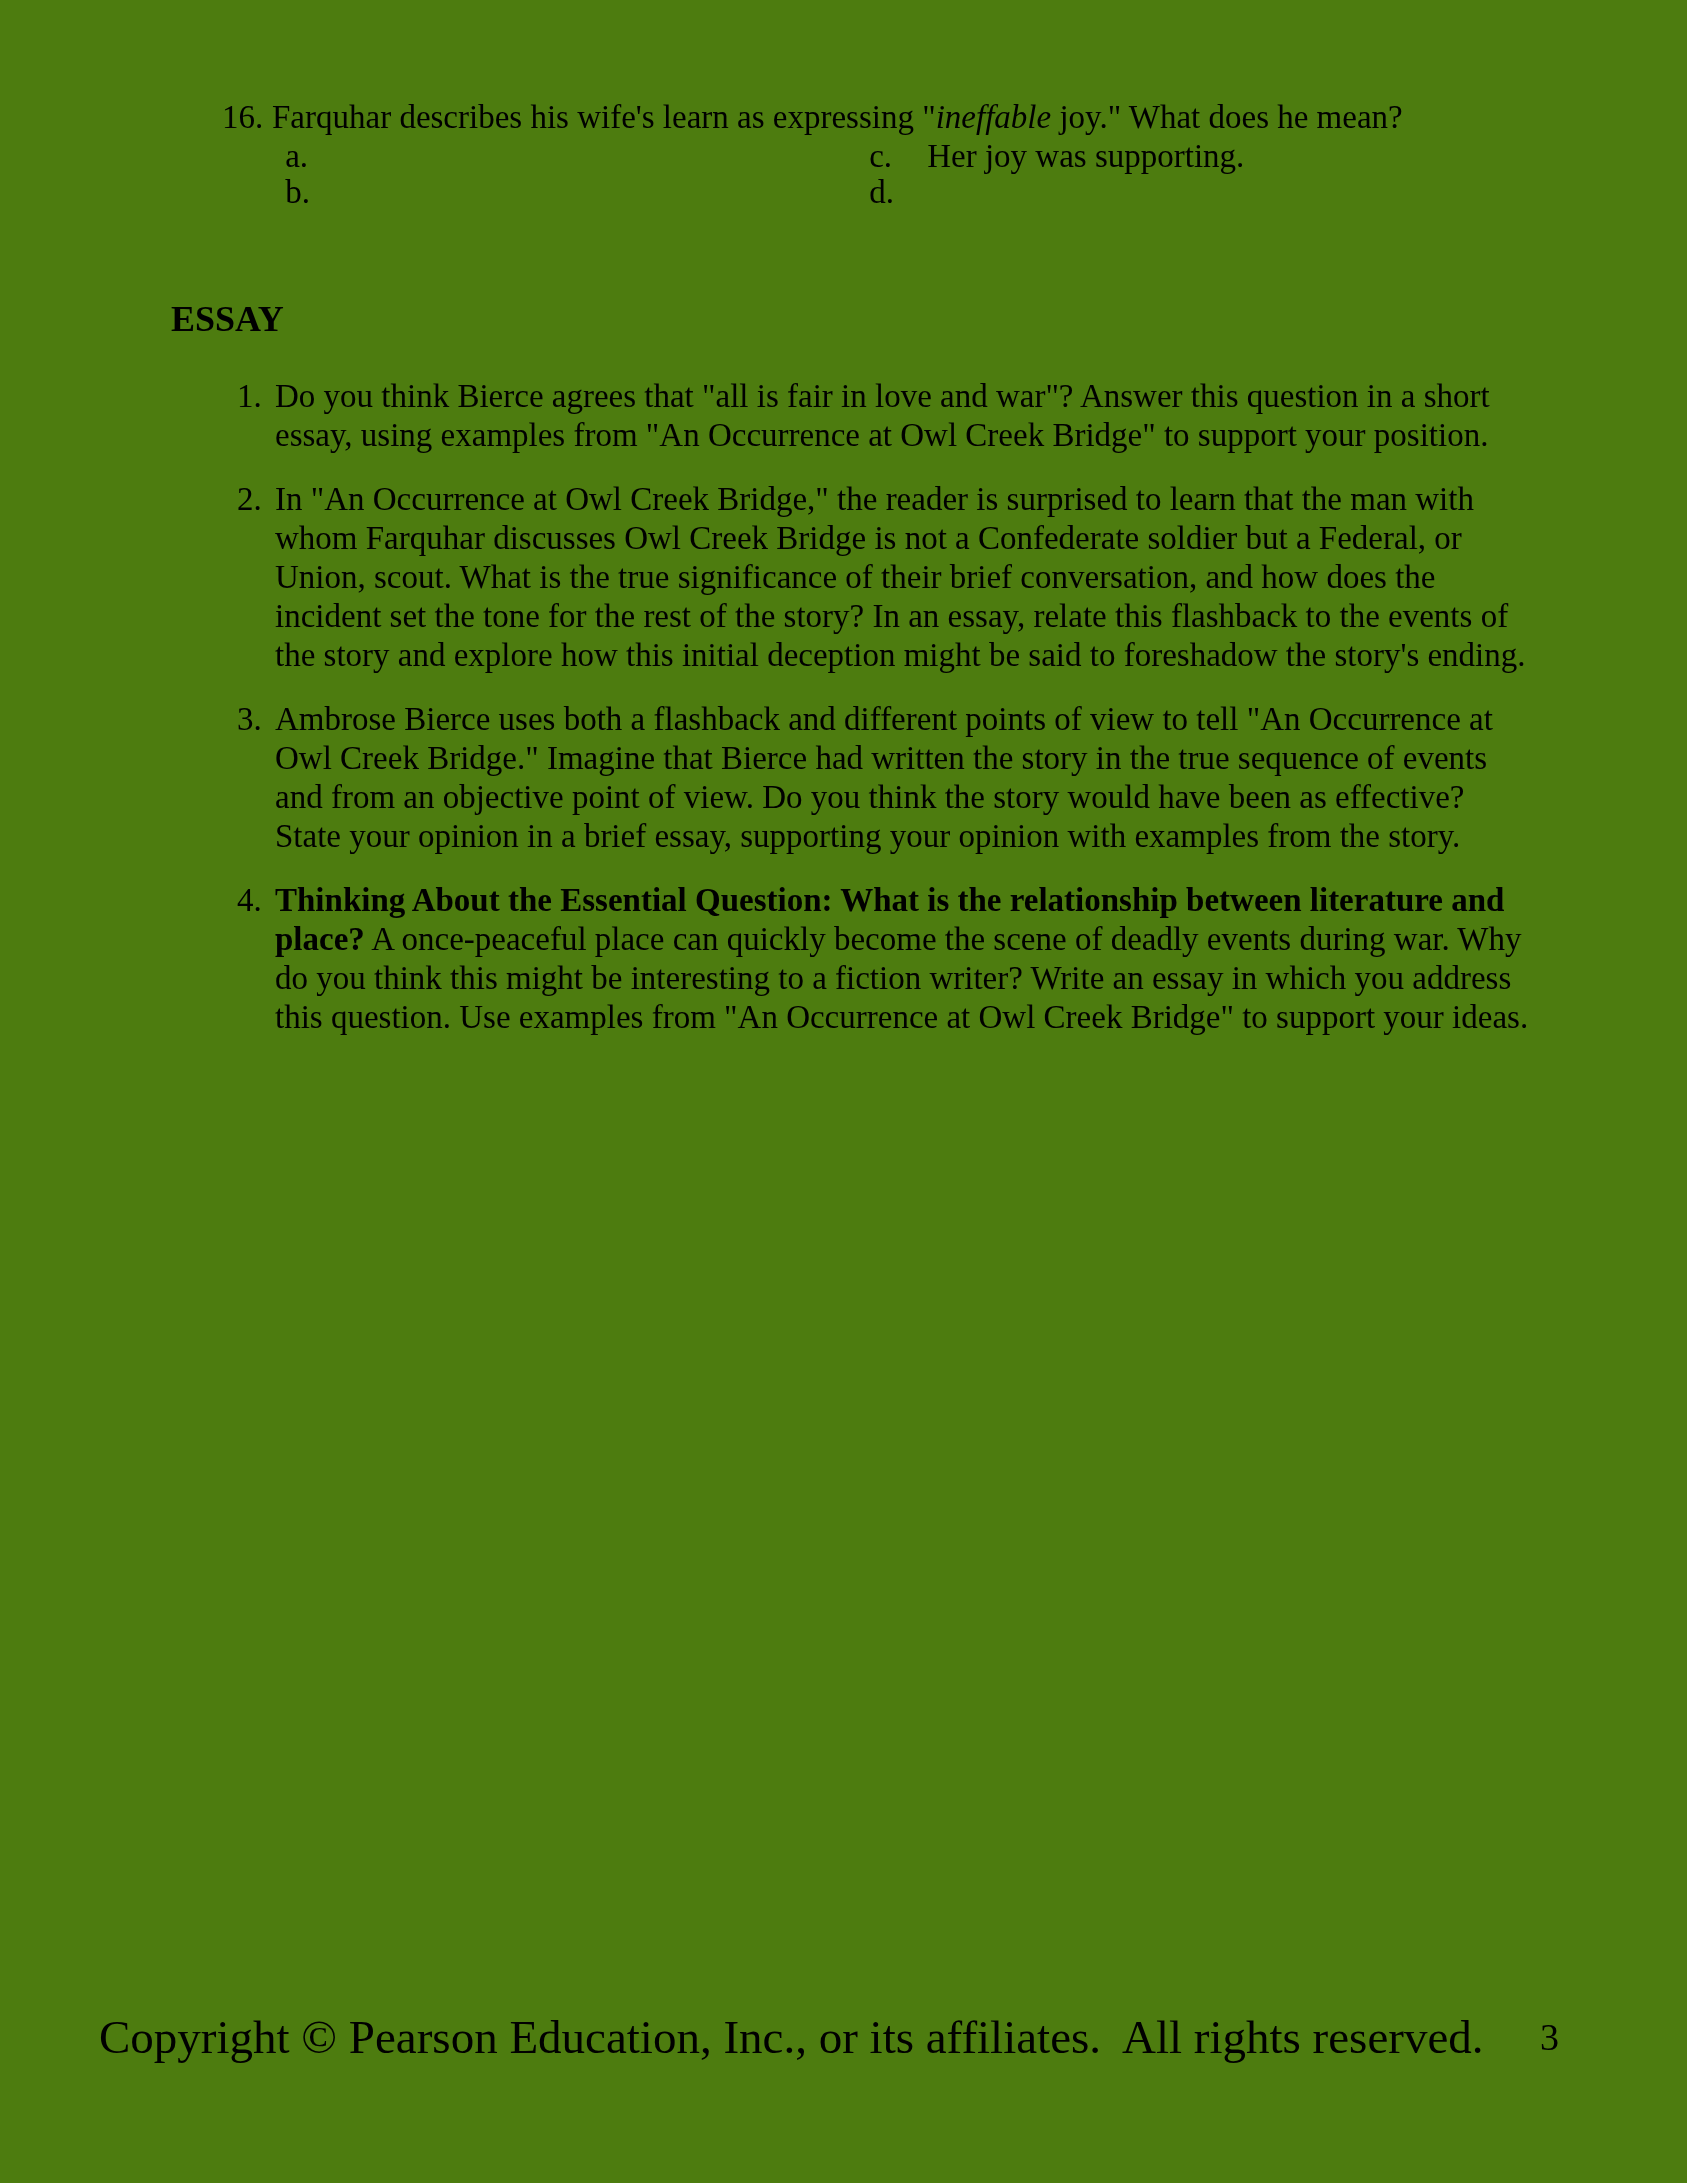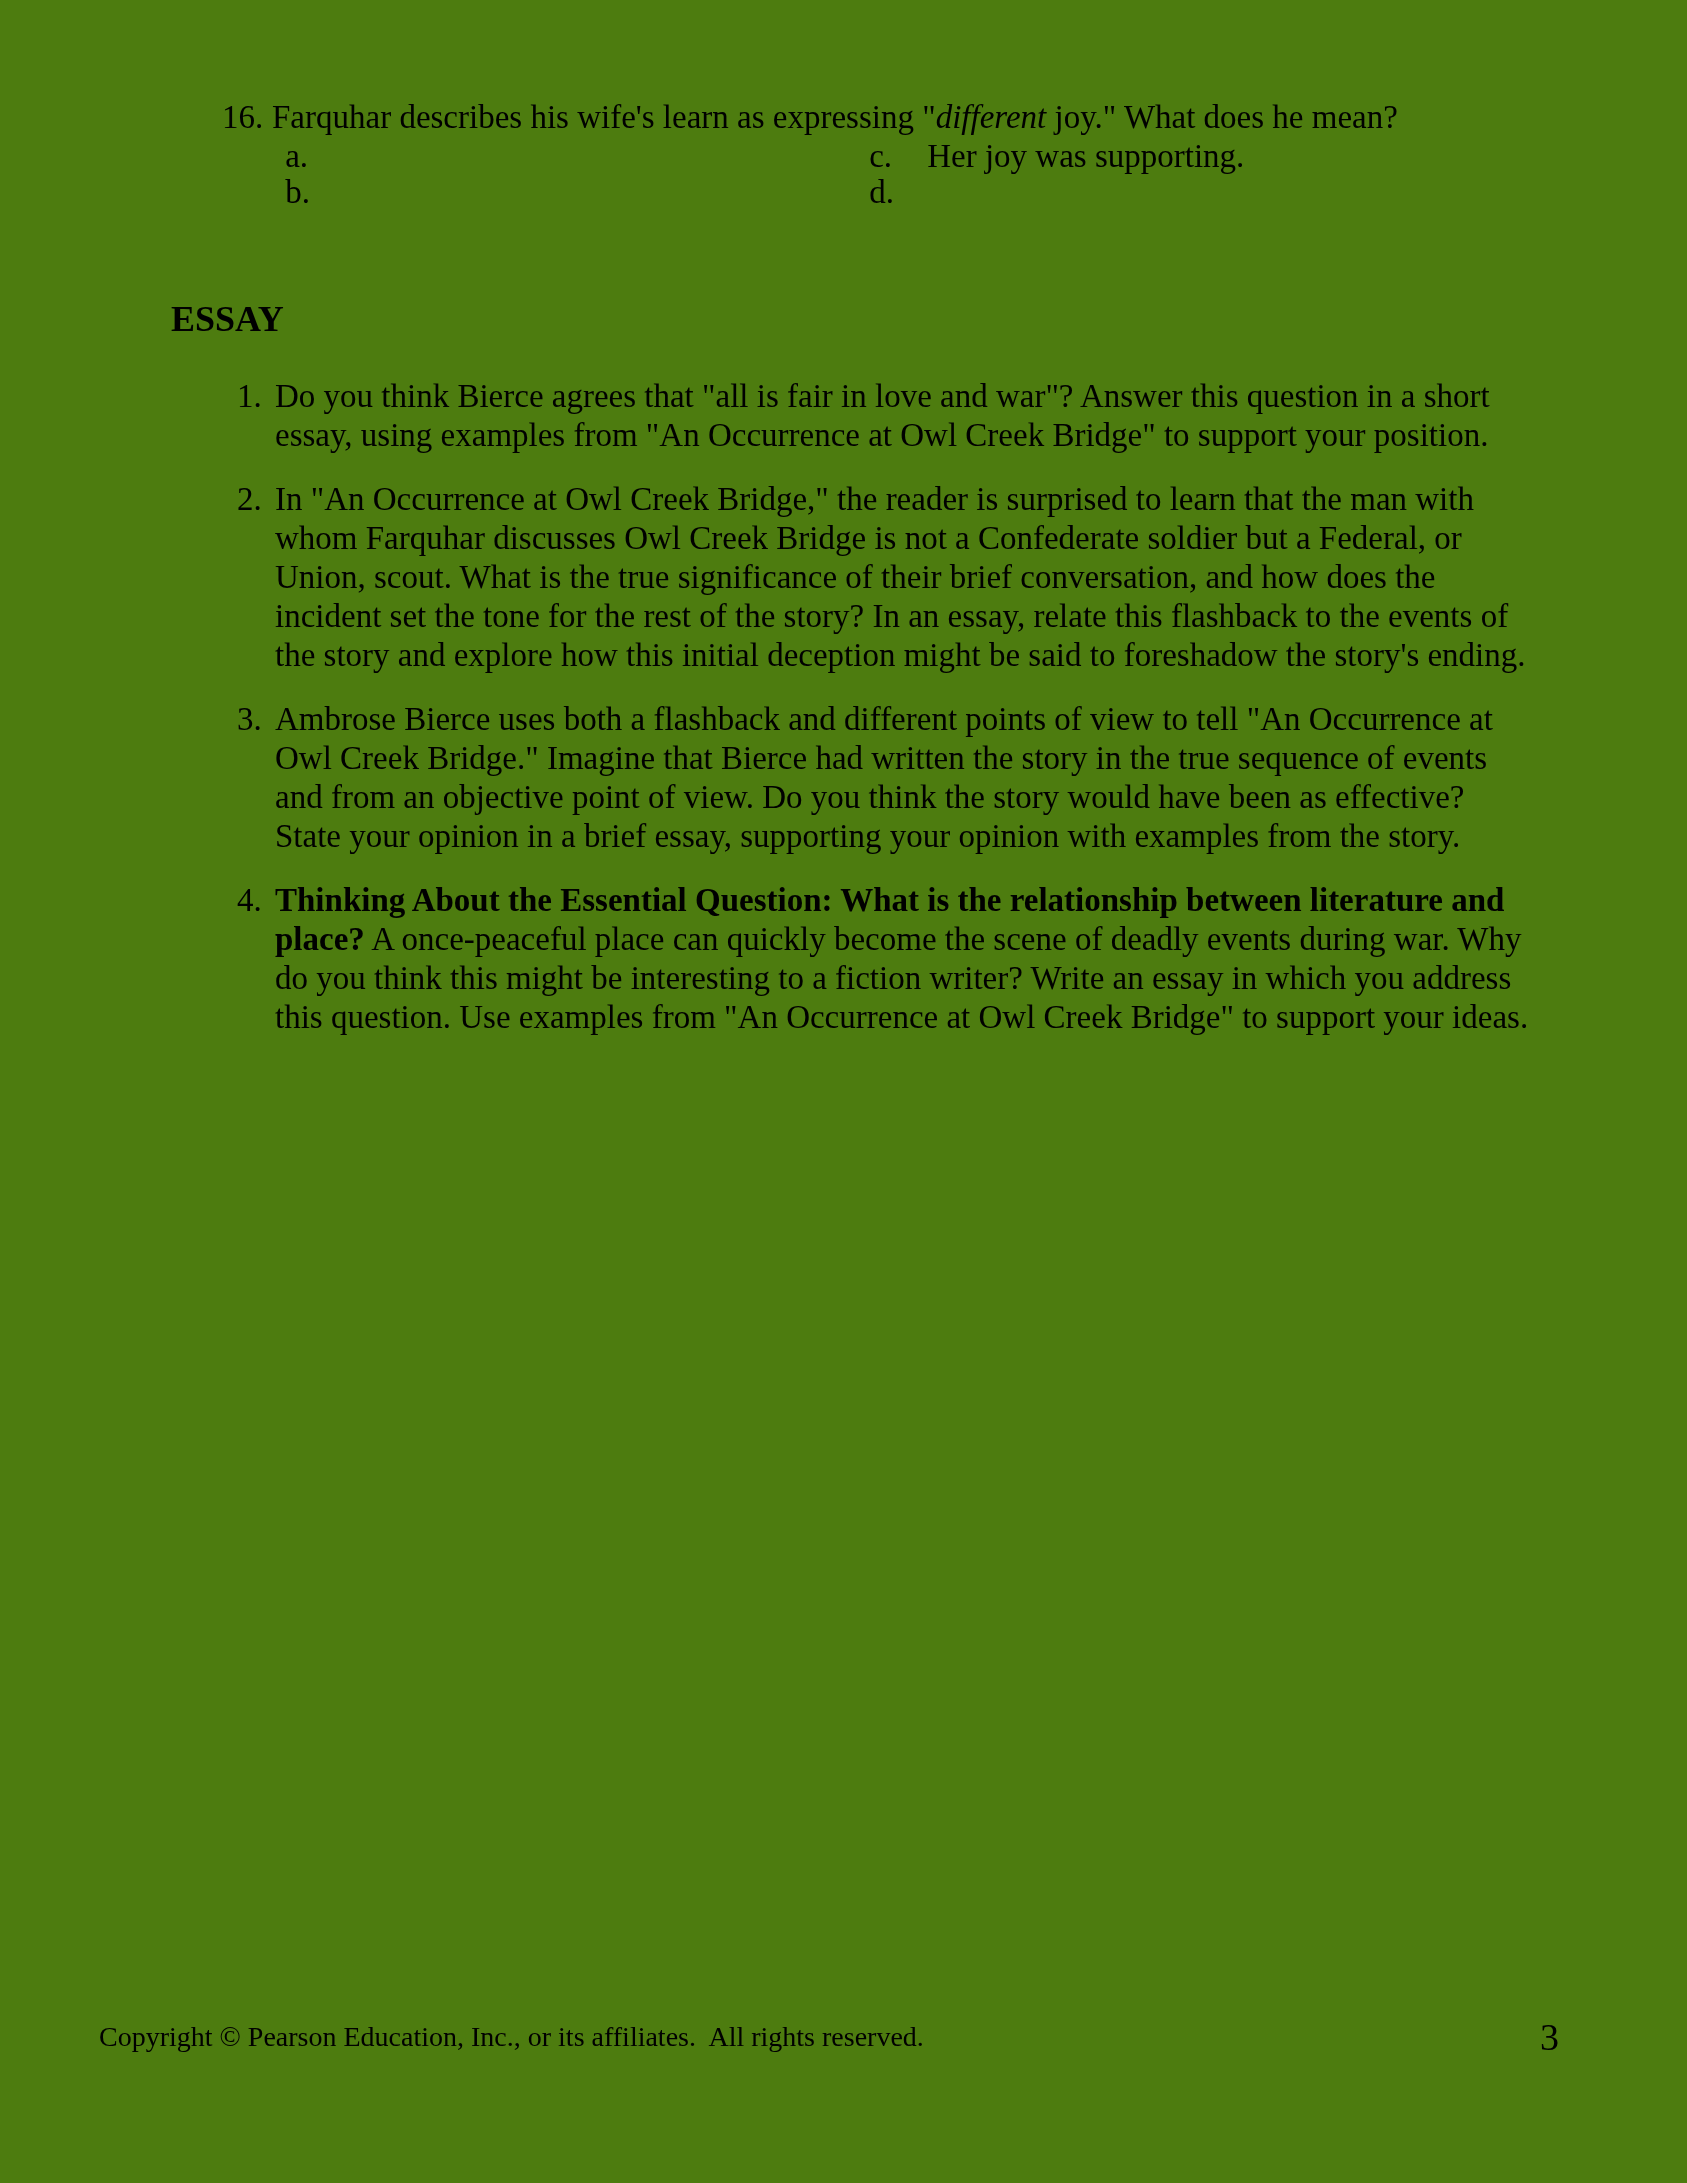--- a/index.html
+++ b/index.html
@@ -64,42 +64,42 @@
     margin-bottom: 25px;
   }
   .essay-num { width: 38px; flex: none; }
   .essay-body { flex: 1; max-width: 1260px; }
 
   
   .copyright {
     position: absolute;
     left: 99px;
     top: 2015px;
-    font-size: 28px;
+    font-size: 47px;
     line-height: 44px;
     white-space: pre-wrap;
   }
   .page-number {
     position: absolute;
     right: 128px;
     top: 2015px;
     font-size: 38px;
     line-height: 44px;
   }
 </style>
 </head>
 <body>
 
 <div class="page">
 
   <section class="q16">
     <div class="mc-row">
       <span class="mc-num">16.</span>
       <div class="mc-body">
-        <p class="stem"><span>Farquhar describes his wife's learn as expressing "</span><i>different</i><span> joy." What does he mean?</span></p>
+        <p class="stem"><span>Farquhar describes his wife's learn as expressing "</span><i>ineffable</i><span> joy." What does he mean?</span></p>
         <div class="opts">
           <div class="opt-col-1">
             <div class="opt">
               <span class="opt-letter">a.</span>
             </div>
             <div class="opt">
               <span class="opt-letter">b.</span>
             </div>
           </div>
           <div class="opt-col-2">

